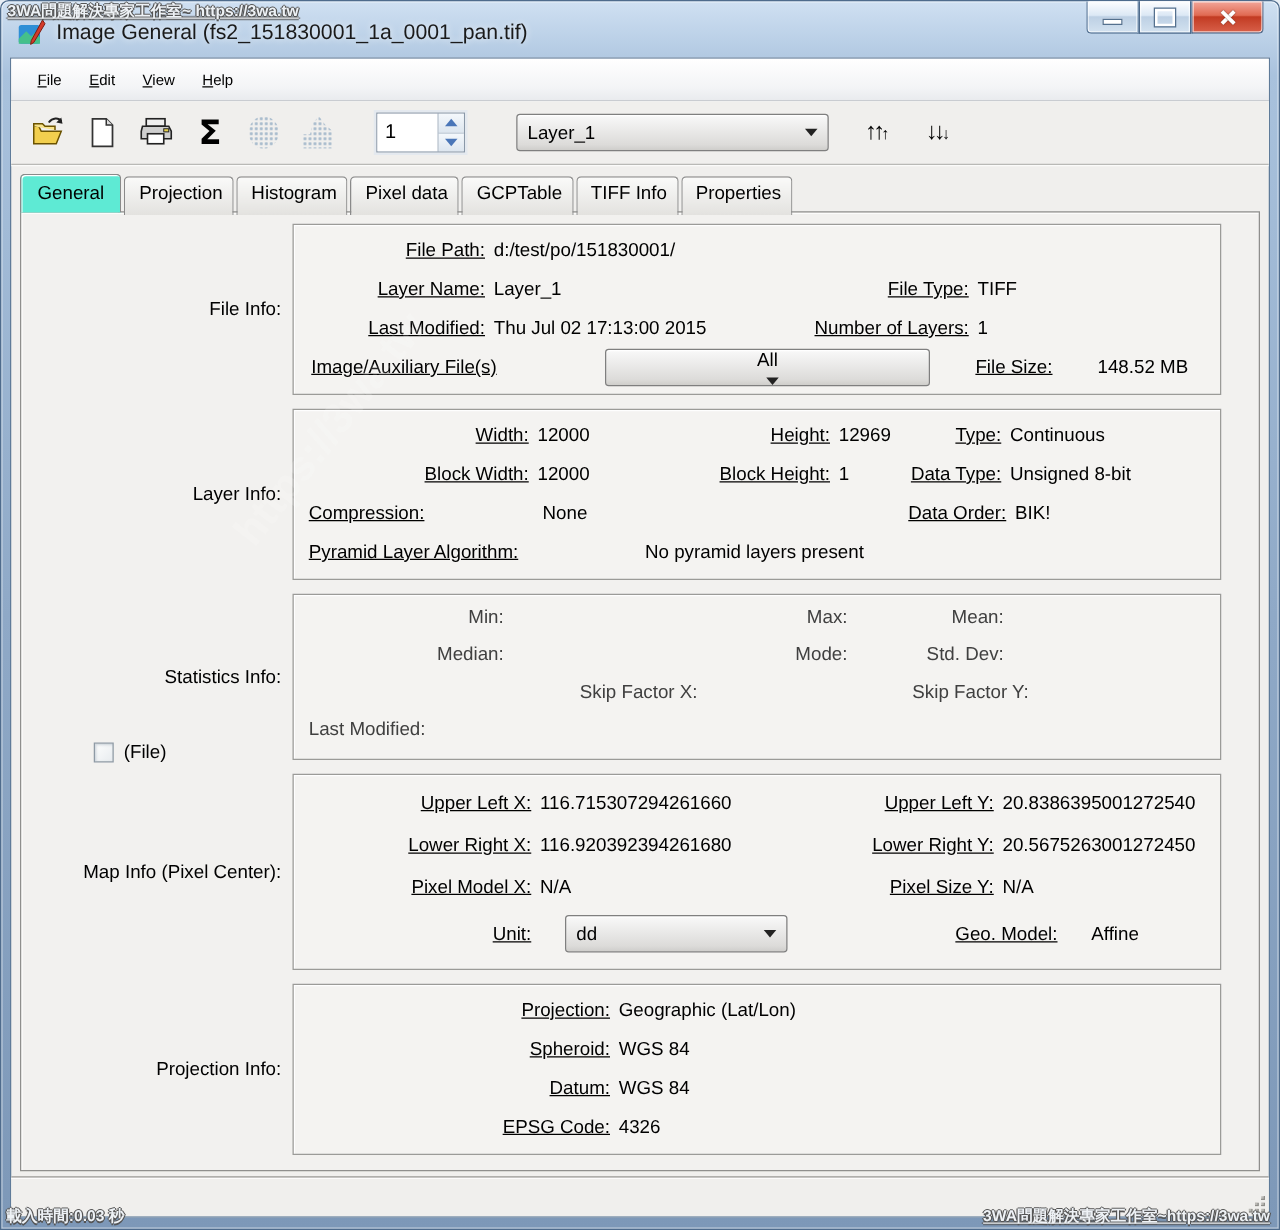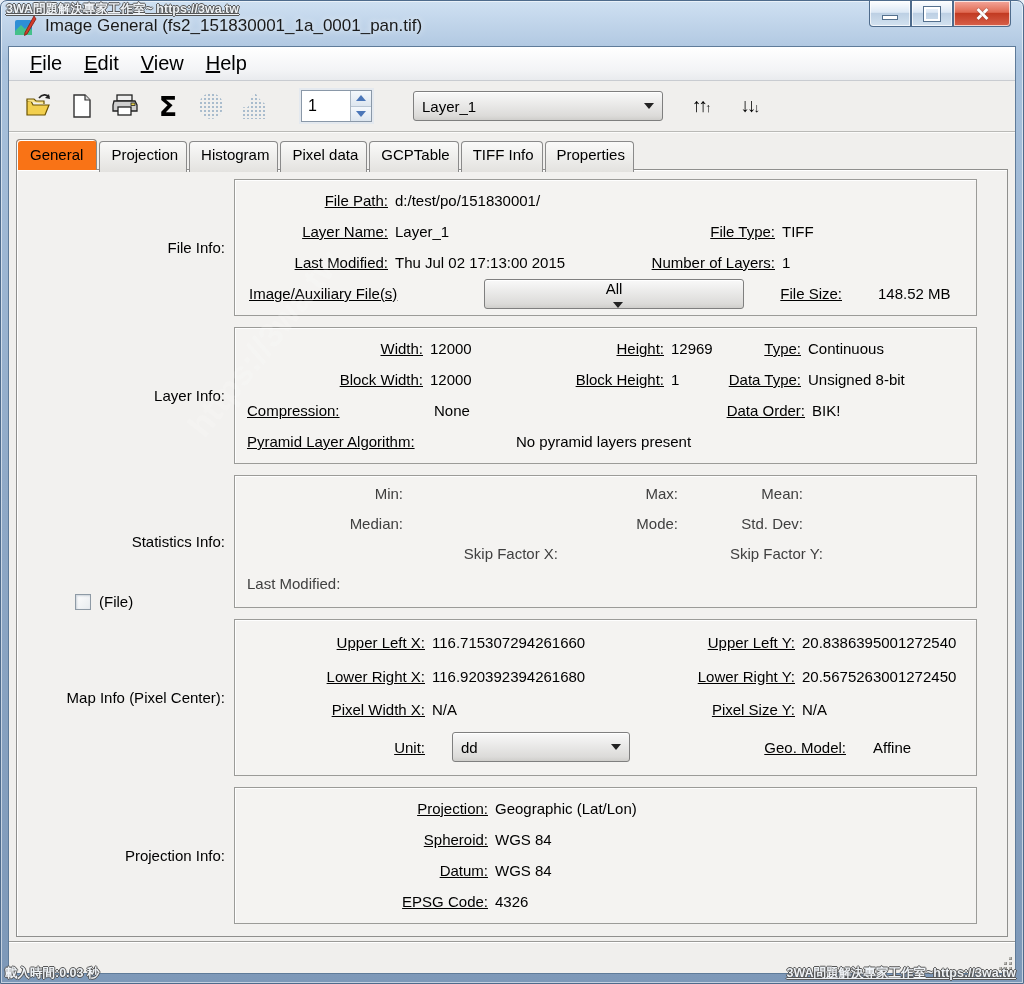--- a/index.html
+++ b/index.html
@@ -43,21 +43,21 @@
   .window-body{
     position:absolute;left:7px;right:7px;top:45px;bottom:9px;
     background:#f0efed;border:1px solid #5f7globals90;border:1px solid #5f7b99;
     display:flex;flex-direction:column;
   }
   .menubar{
     height:33px;background:linear-gradient(180deg,#ffffff,#f3f4f6 70%,#e9ebee);
     border-bottom:1px solid #c9ccd1;box-shadow:0 1px 0 #fff;
     display:flex;align-items:center;padding-left:10px;flex:0 0 auto;
   }
-  .menu-item{display:inline-block;padding:4px 11px;font-size:20px;cursor:default;}
+  .menu-item{display:inline-block;padding:4px 11px;font-size:12px;cursor:default;}
   .menu-item::first-letter{text-decoration:underline;}
   .toolbar{
     height:50px;border-bottom:1px solid #b9b9b6;box-shadow:0 1px 0 #fbfbfa;
     display:flex;align-items:center;gap:15px;padding-left:16px;flex:0 0 auto;background:#f0efed;
   }
   .tool-icon{width:28px;height:28px;display:flex;align-items:center;justify-content:center;}
   .sigma{font-size:27px;font-weight:bold;line-height:1;font-family:"DejaVu Sans",sans-serif;}
   .icon-dots{
     width:24px;height:26px;
     background-image:radial-gradient(#a9bccd 1.1px,transparent 1.2px);
@@ -84,21 +84,21 @@
   .arrow-btn .small{font-size:13px;letter-spacing:0;}
   
   .tabstrip{padding:7px 0 0 7px;display:flex;flex:0 0 auto;position:relative;z-index:2;}
   .tab{
     padding:4px 8px 5px 11px;border:1px solid #8a8a8a;border-bottom:none;
     border-radius:4px 4px 0 0;margin-right:2px;
     background:linear-gradient(180deg,#fafaf9,#e3e2df);
     position:relative;top:2px;font-size:15px;cursor:default;
   }
   .tab.active{
-    background:#f97316;top:0;padding:6px 13px 7px 13px;z-index:3;
+    background:#5eead4;top:0;padding:6px 13px 7px 13px;z-index:3;
     box-shadow:inset 1px 1px 0 #fff;
   }
   .panel{
     flex:1;margin:0 7px 0 7px;border:1px solid #8f8f8d;background:#f2f1ef;
     box-shadow:inset 1px 1px 0 #fff;position:relative;z-index:1;margin-top:-1px;
     padding:9px 30px 0 0;
   }
   
   .section{display:flex;margin-bottom:11px;}
   .section-label-col{width:208px;flex:0 0 auto;display:flex;align-items:center;justify-content:flex-end;padding-right:9px;position:relative;}
@@ -391,21 +391,21 @@
             <span class="lbl mi-l2">Upper Left Y:</span>
             <span class="val mi-v2">20.8386395001272540</span>
           </div>
           <div class="row" style="height:34px;">
             <span class="lbl mi-l1">Lower Right X:</span>
             <span class="val mi-v1">116.920392394261680</span>
             <span class="lbl mi-l2">Lower Right Y:</span>
             <span class="val mi-v2">20.5675263001272450</span>
           </div>
           <div class="row" style="height:32px;">
-            <span class="lbl mi-l1">Pixel Width X:</span>
+            <span class="lbl mi-l1">Pixel Model X:</span>
             <span class="val mi-v1">N/A</span>
             <span class="lbl mi-l2">Pixel Size Y:</span>
             <span class="val mi-v2">N/A</span>
           </div>
           <div class="row mi-row4">
             <span class="lbl mi-l1">Unit:</span>
             <span class="combo unit-combo">
               <span>dd</span>
               <span class="caret"></span>
             </span>

